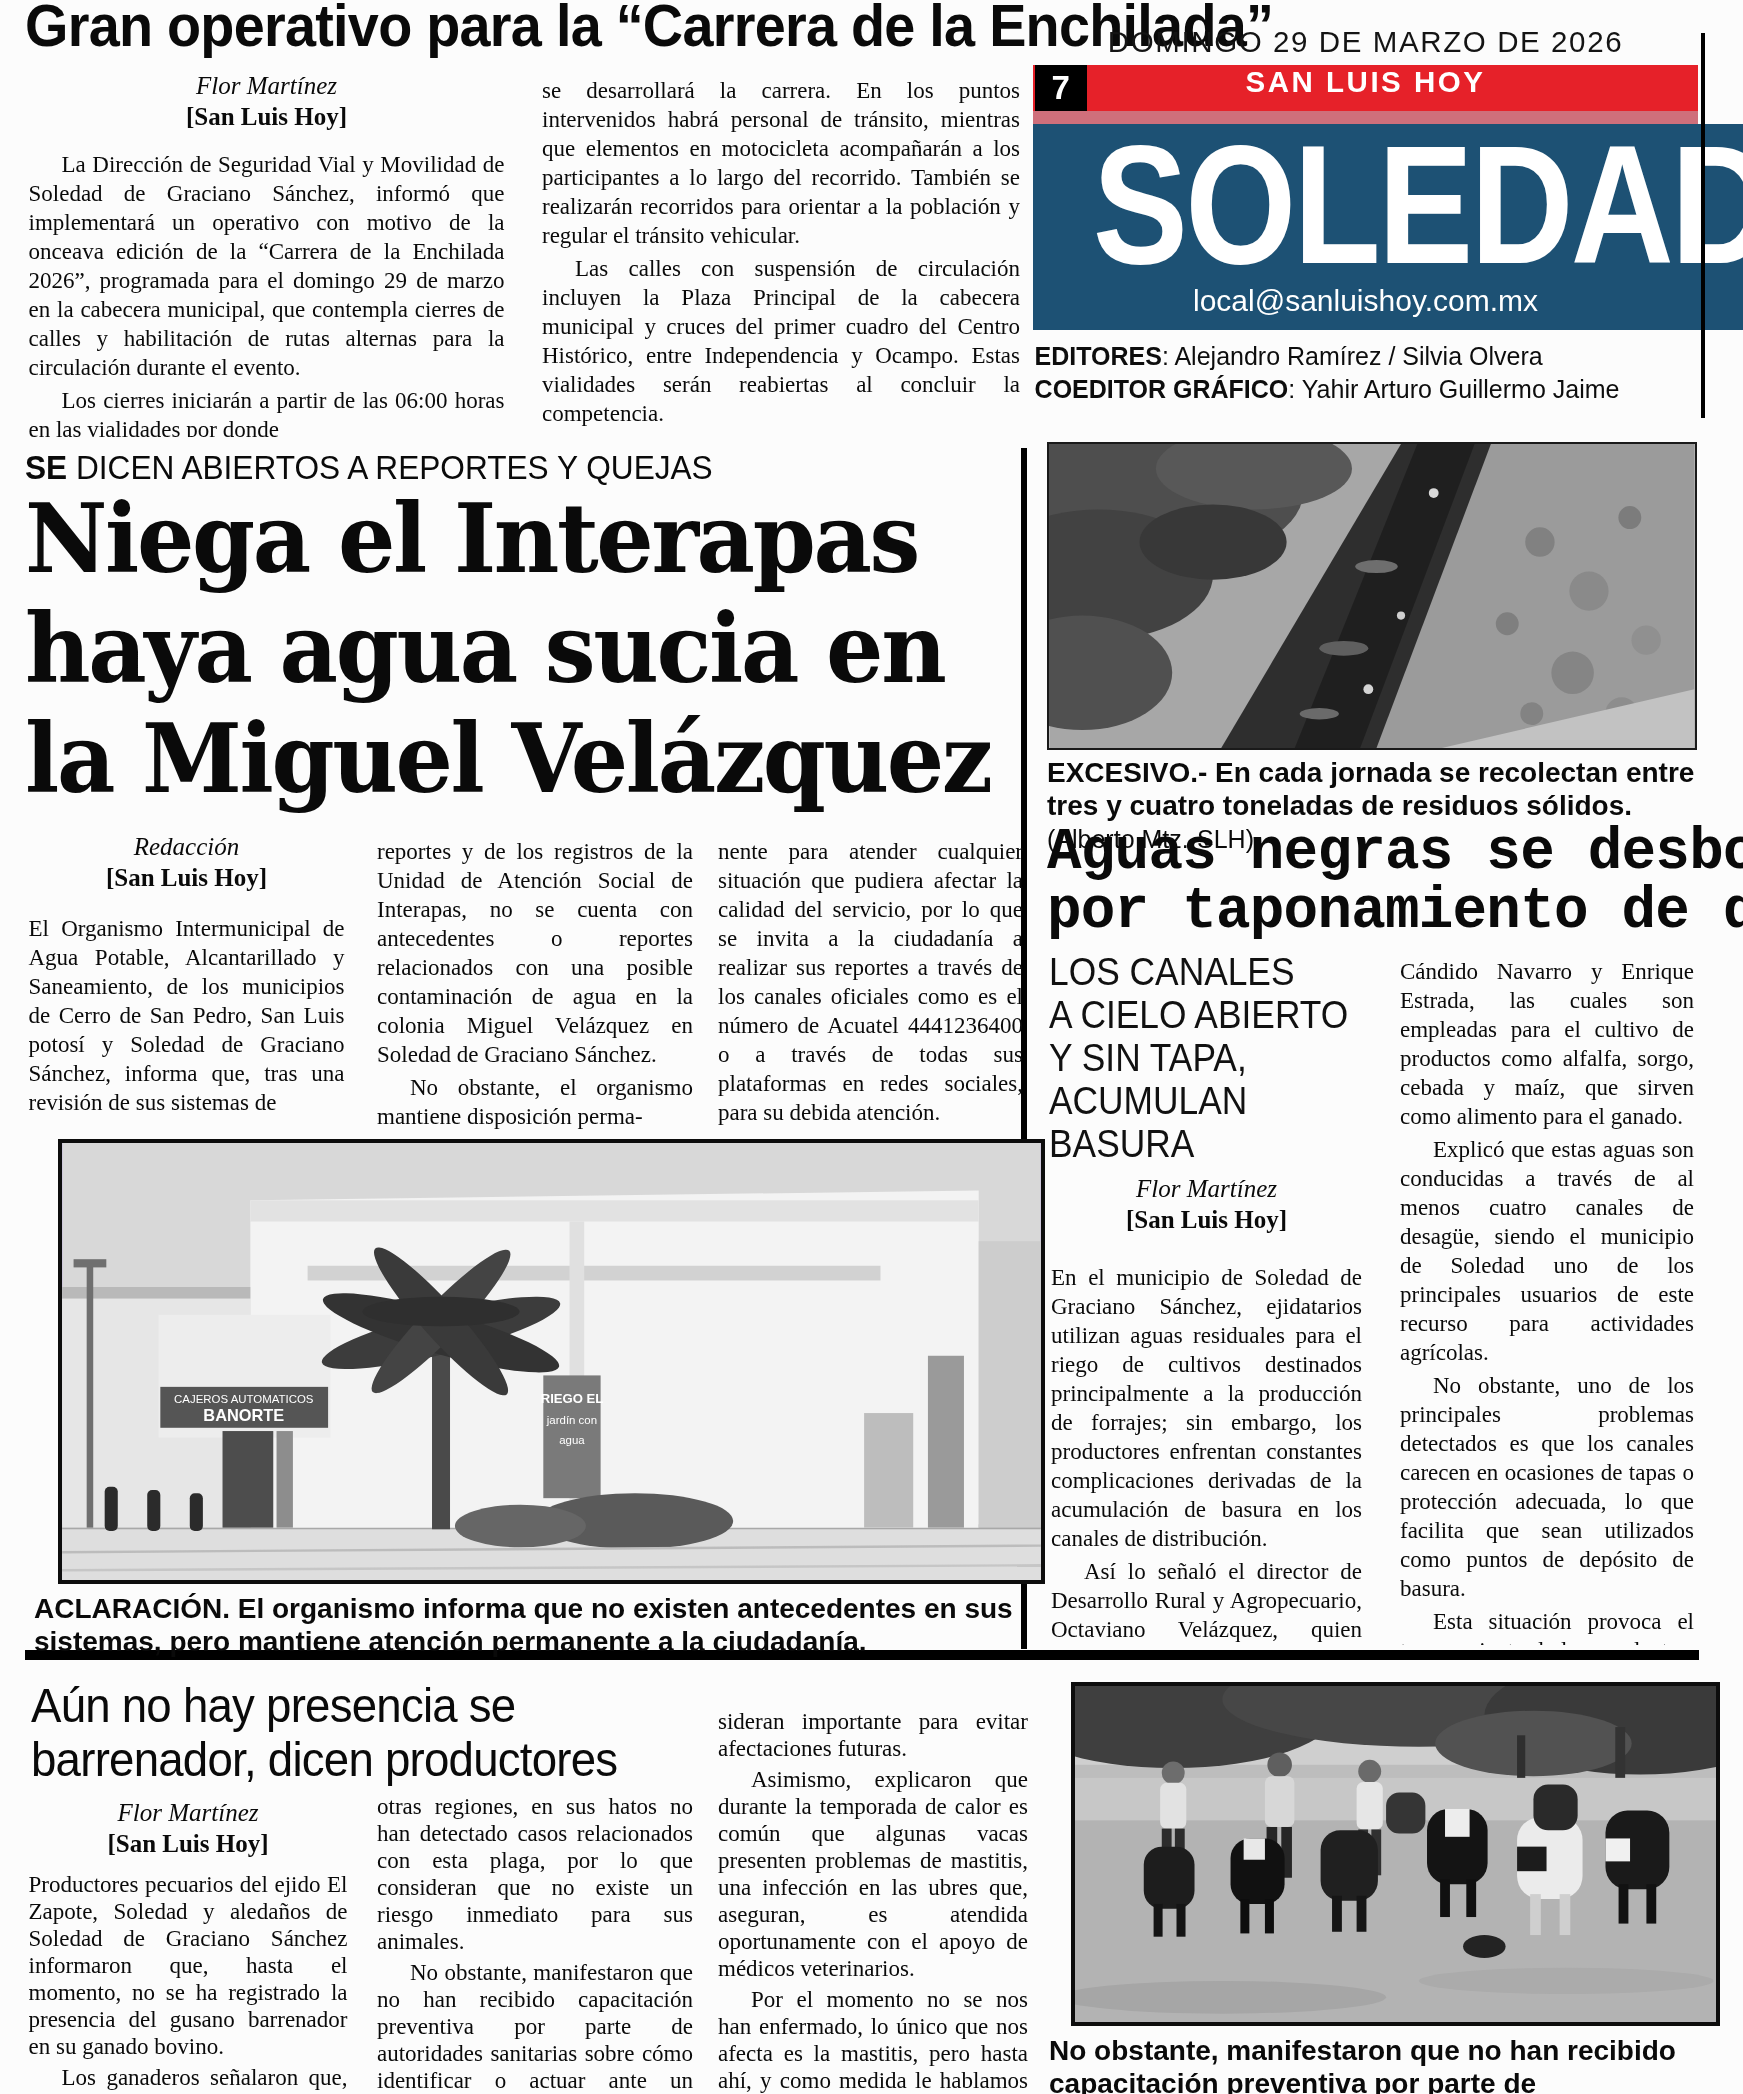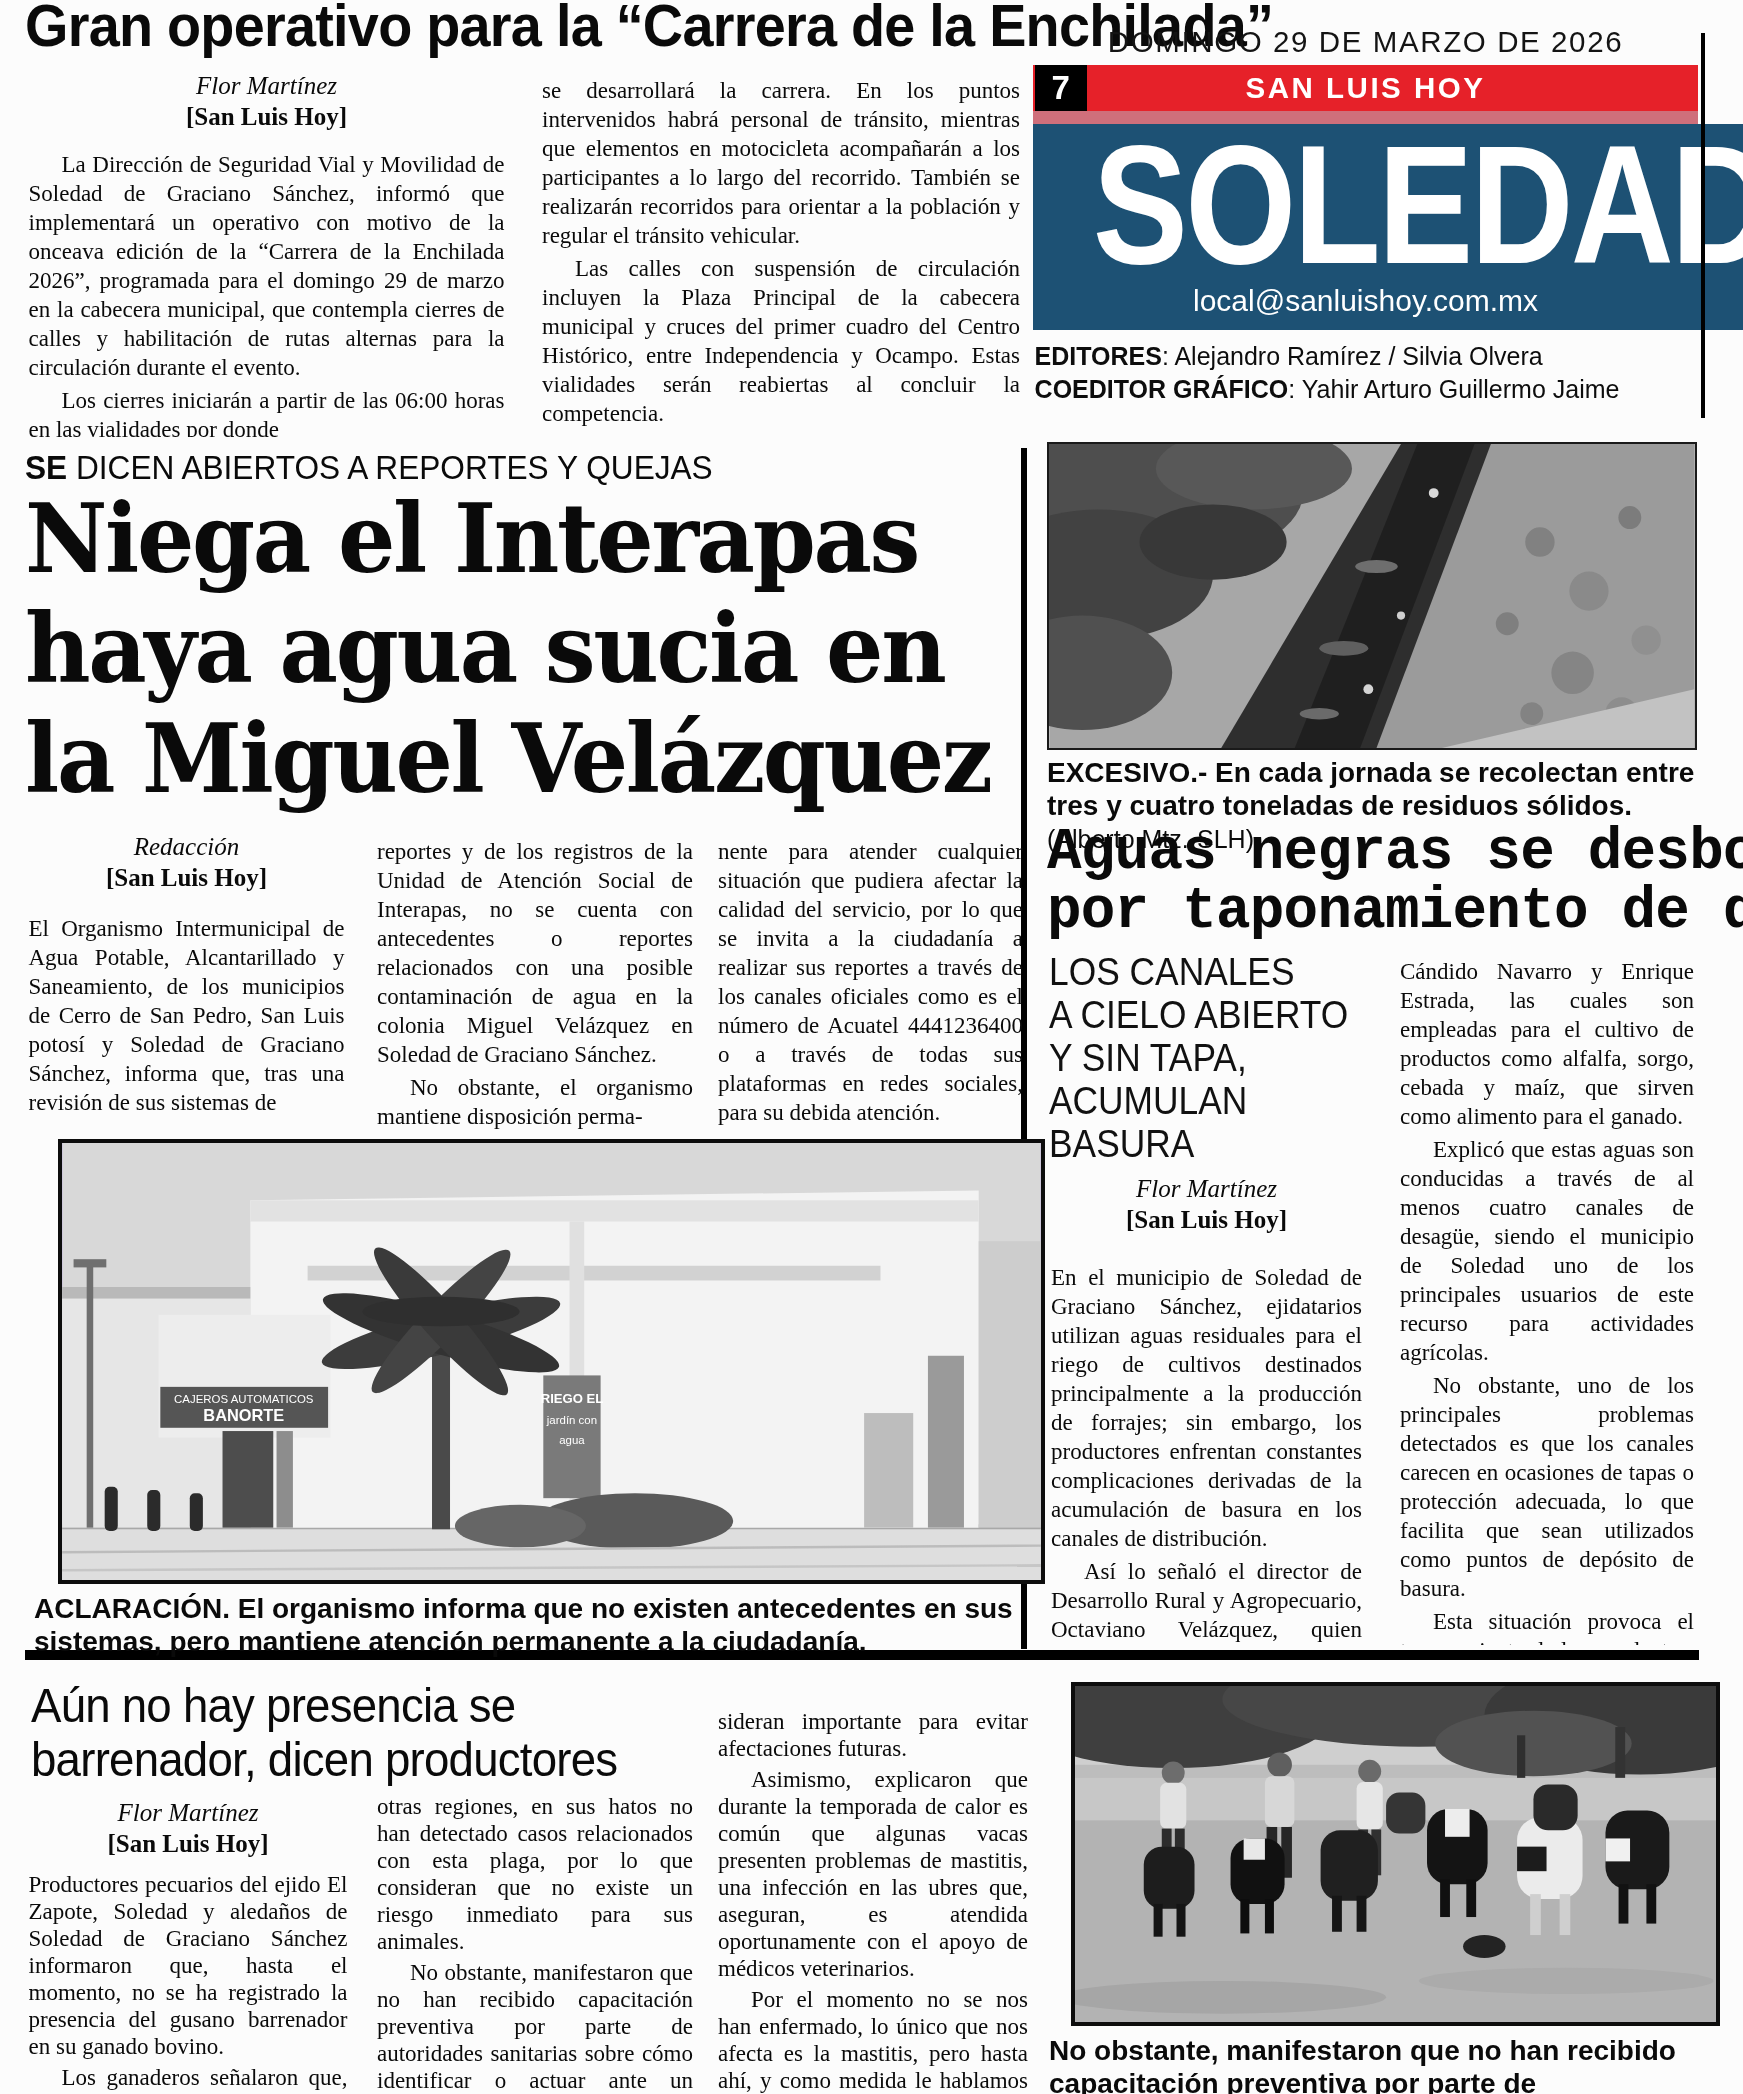--- a/index.html
+++ b/index.html
@@ -69,21 +69,21 @@
     <p class="cont">se desarrollará la carrera. En los puntos intervenidos habrá personal de tránsito, mientras que elementos en motocicleta acompañarán a los participantes a lo largo del recorrido. También se realizarán recorridos para orientar a la población y regular el tránsito vehicular.</p>
     <p>Las calles con suspensión de circulación incluyen la Plaza Principal de la cabecera municipal y cruces del primer cuadro del Centro Histórico, entre Independencia y Ocampo. Estas vialidades serán reabiertas al concluir la competencia.</p>
   </div>
 
   <div class="abs" style="left:1033px; top:0; width:665px; height:417px;">
     <div class="abs masthead-date" style="left:0; top:24.5px; width:665px;">DOMINGO 29 DE MARZO DE 2026</div>
     <div class="abs redbar" style="left:0; top:65px; width:665px; height:46px;">
       <div class="abs numbox" style="left:1.6px; top:0; width:52px; height:46px;">
         <span>7</span>
       </div>
-      <div class="abs" style="left:0; top:0; width:665px; height:46px; display:flex; align-items:center; justify-content:center;">
+      <div class="abs" style="left:0; top:0; width:665px; height:46px; display:flex; align-items:flex-start; justify-content:center;">
         <span class="brandname">SAN LUIS HOY</span>
       </div>
     </div>
     <div class="abs pinkstrip" style="left:0; top:111px; width:665px; height:13px;"></div>
     <div class="abs bluebox" style="left:0; top:124px; width:665px; height:206px;">
       <div class="abs" style="left:0; top:-3.3px; width:665px; text-align:center;">
         <span class="section-title condC">SOLEDAD</span>
       </div>
       <div class="abs" style="left:0; top:160px; width:665px; text-align:center;">
         <span class="section-email">local@sanluishoy.com.mx</span>

